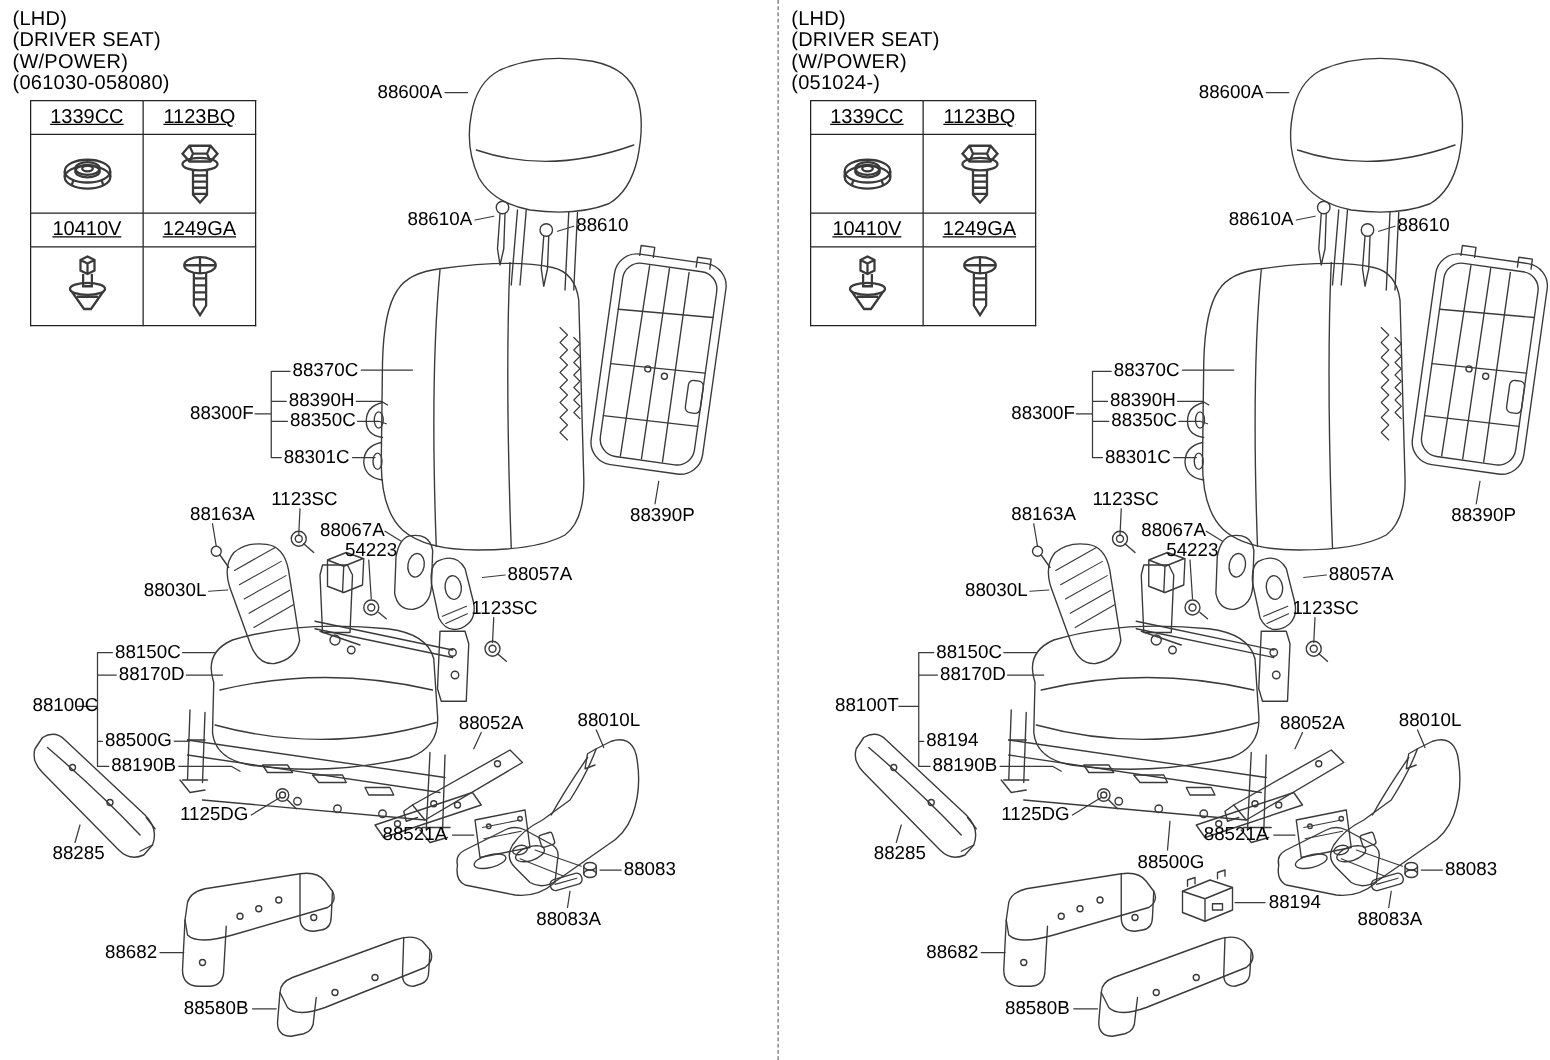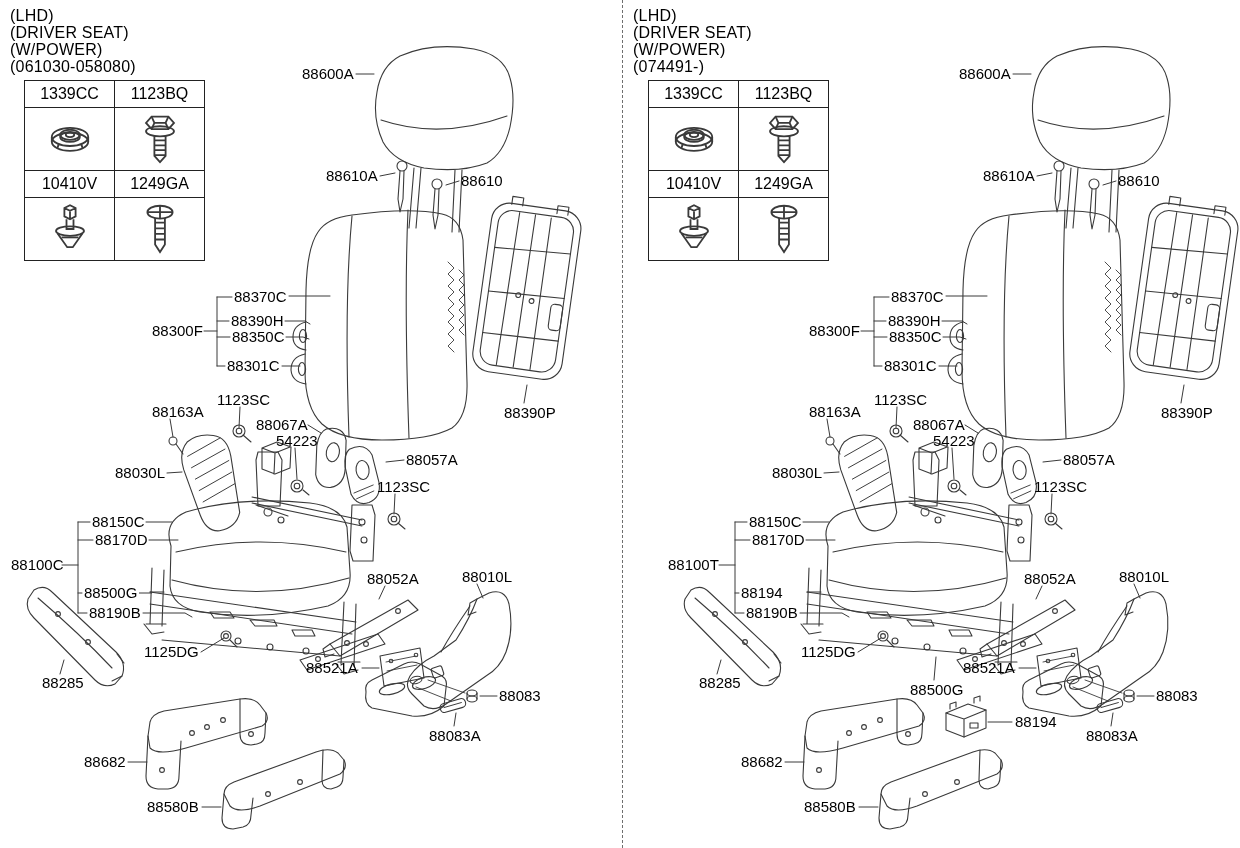--- a/index.html
+++ b/index.html
@@ -3,21 +3,21 @@
 <meta charset="utf-8">
 <style>
   html,body{margin:0;padding:0;}
   body{width:1240px;height:848px;position:relative;background:#fff;
        font-family:"Liberation Sans",sans-serif;color:#000;overflow:hidden;}
   .panel{position:absolute;top:0;width:620px;height:848px;padding-left:29px;}
   #panel-left{left:0;}
   #panel-right{left:620px;}
   .hdr{position:absolute;left:10px;top:7px;font-size:16px;line-height:17px;letter-spacing:.2px;}
   #panel-right .hdr{left:13px;}
-  .ftable{position:absolute;top:80px;border-collapse:collapse;}
+  .ftable{position:absolute;top:80px;border-collapse:collapse;text-decoration:underline;}
   #panel-left .ftable{left:24px;}
   #panel-right .ftable{left:28px;}
   .ftable td{border:1.6px solid #222;width:89px;padding:0;text-align:center;vertical-align:middle;}
   .ftable td.code{height:26px;font-size:16px;}
   .ftable td.icon{height:62px;}
   .art{position:absolute;left:0;top:0;}
   .labels{position:absolute;left:0;top:0;width:620px;height:848px;pointer-events:none;}
   .part-label{position:absolute;font-size:15px;line-height:15px;white-space:nowrap;}
   .divider{position:absolute;left:622px;top:0;height:848px;width:0;border-left:1.6px dashed #6e6e6e;}
   svg{display:block;}
@@ -316,21 +316,21 @@
       <div class="part-label" style="left: 504px; top: 405px;">88390P</div>
       <div class="part-label" style="left: 152px; top: 404px;">88163A</div>
       <div class="part-label" style="left: 217px; top: 392px;">1123SC</div>
       <div class="part-label" style="left: 256px; top: 417px;">88067A</div>
       <div class="part-label" style="left: 276px; top: 433px;">54223</div>
       <div class="part-label" style="left: 406px; top: 452px;">88057A</div>
       <div class="part-label" style="left: 115px; top: 465px;">88030L</div>
       <div class="part-label" style="left: 377px; top: 479px;">1123SC</div>
       <div class="part-label" style="left: 92px; top: 514px;">88150C</div>
       <div class="part-label" style="left: 95px; top: 532px;">88170D</div>
-      <div class="part-label" style="left: 11px; top: 557px;">88100C</div>
+      <div class="part-label" style="left: 26px; top: 557px;">88100C</div>
       <div class="part-label" style="left: 84px; top: 585px;">88500G</div>
       <div class="part-label" style="left: 89px; top: 605px;">88190B</div>
       <div class="part-label" style="left: 144px; top: 644px;">1125DG</div>
       <div class="part-label" style="left: 42px; top: 675px;">88285</div>
       <div class="part-label" style="left: 367px; top: 571px;">88052A</div>
       <div class="part-label" style="left: 462px; top: 569px;">88010L</div>
       <div class="part-label" style="left: 306px; top: 660px;">88521A</div>
       <div class="part-label" style="left: 499px; top: 688px;">88083</div>
       <div class="part-label" style="left: 429px; top: 728px;">88083A</div>
       <div class="part-label" style="left: 84px; top: 754px;">88682</div>
@@ -340,21 +340,21 @@
 
 <div class="panel" id="panel-right">
   <svg class="art" width="620" height="848">
     <use href="#seat-art" xlink:href="#seat-art" transform="translate(37,0)"></use>
     <use href="#right-extras" xlink:href="#right-extras"></use>
   </svg>
   <div class="hdr">
     <div>(LHD)</div>
     <div>(DRIVER SEAT)</div>
     <div>(W/POWER)</div>
-    <div>(074491-)</div>
+    <div>(051024-)</div>
   </div>
   <table class="ftable">
     <tbody>
         <tr>
       <td class="code">1339CC</td>
       <td class="code">1123BQ</td>
     </tr>
     <tr>
       <td class="icon">
             <svg width="88" height="56" viewBox="0 0 40 40" style="margin:2px auto">

